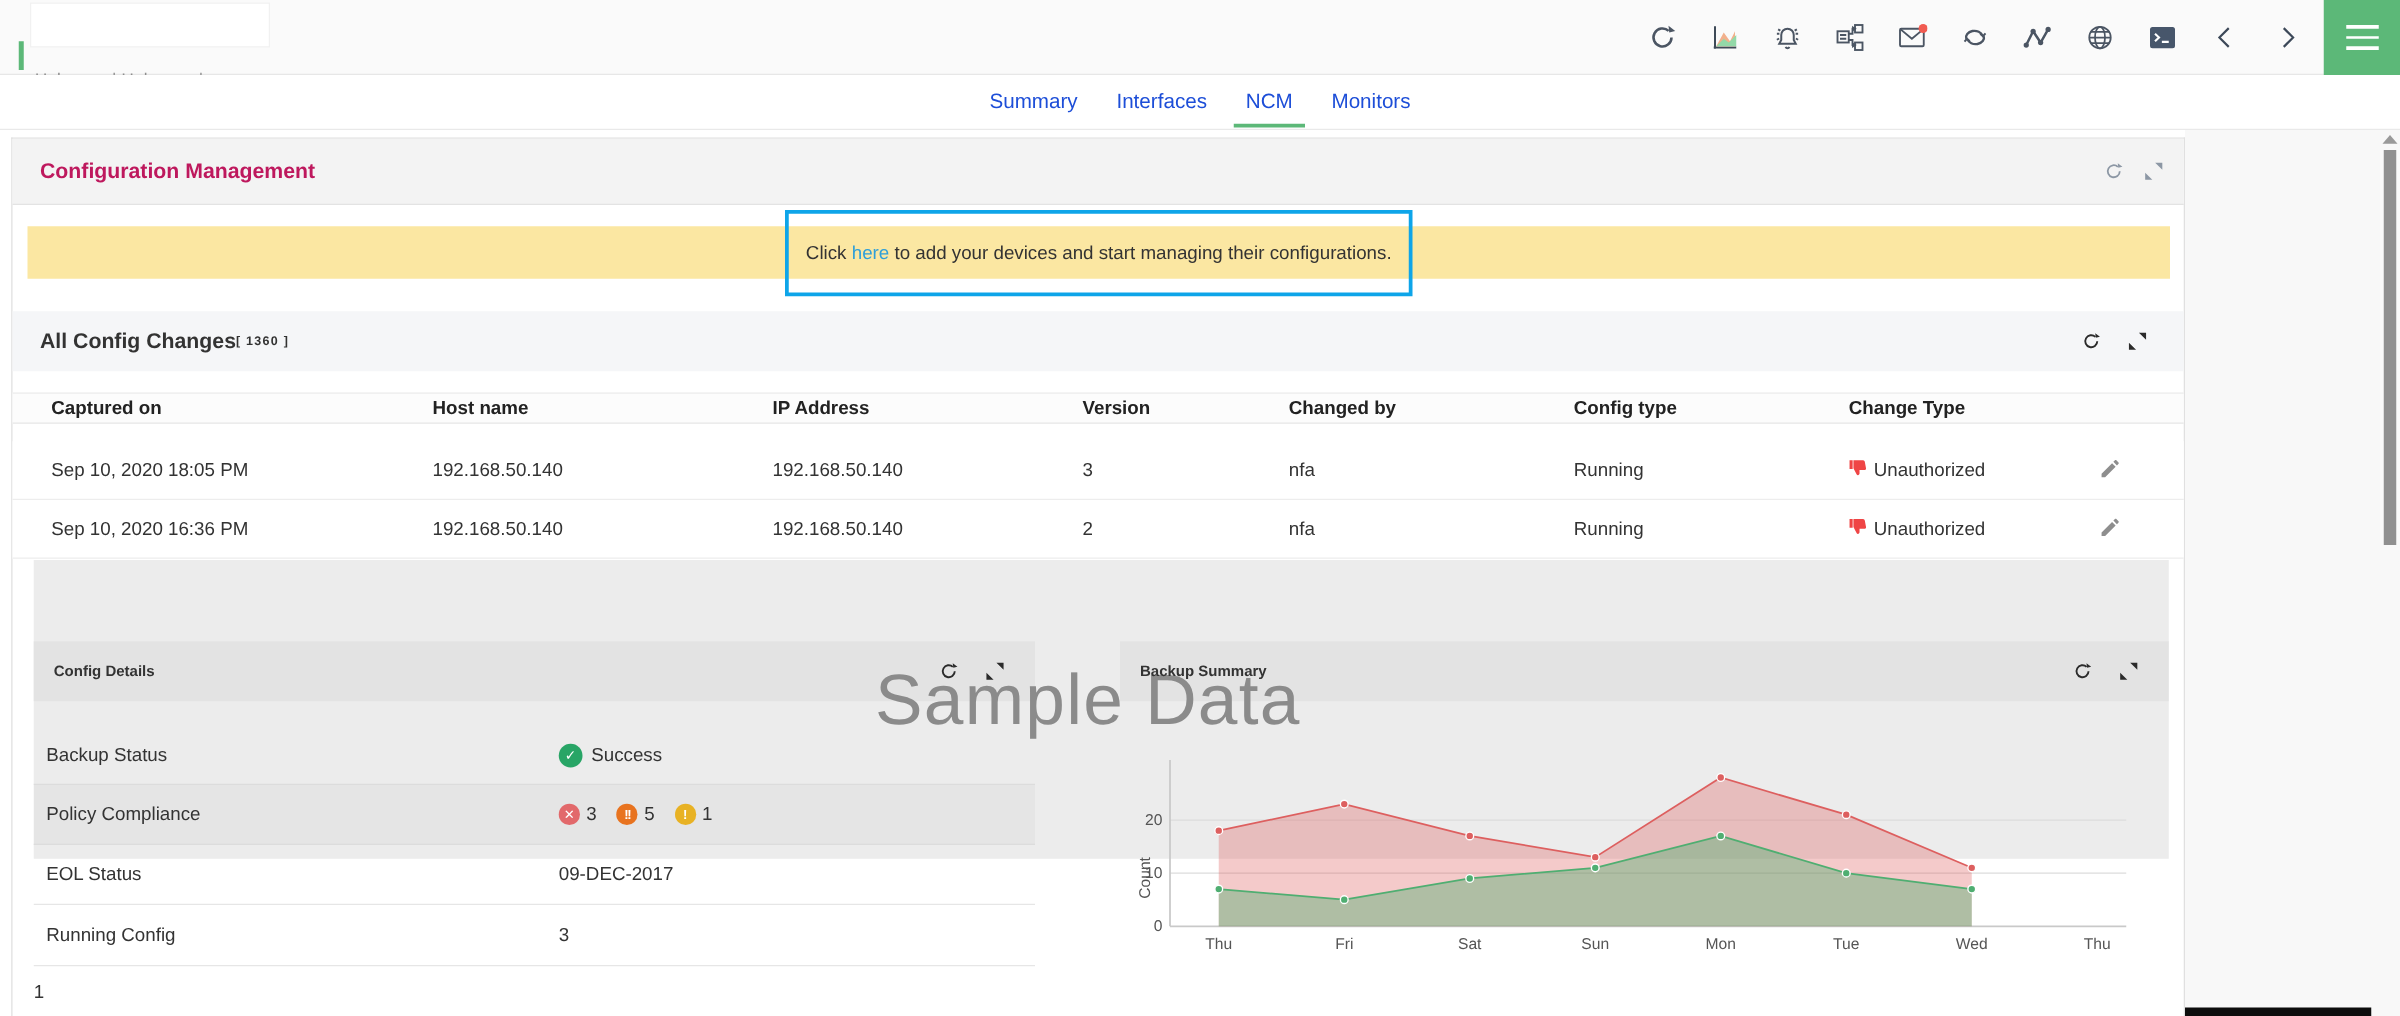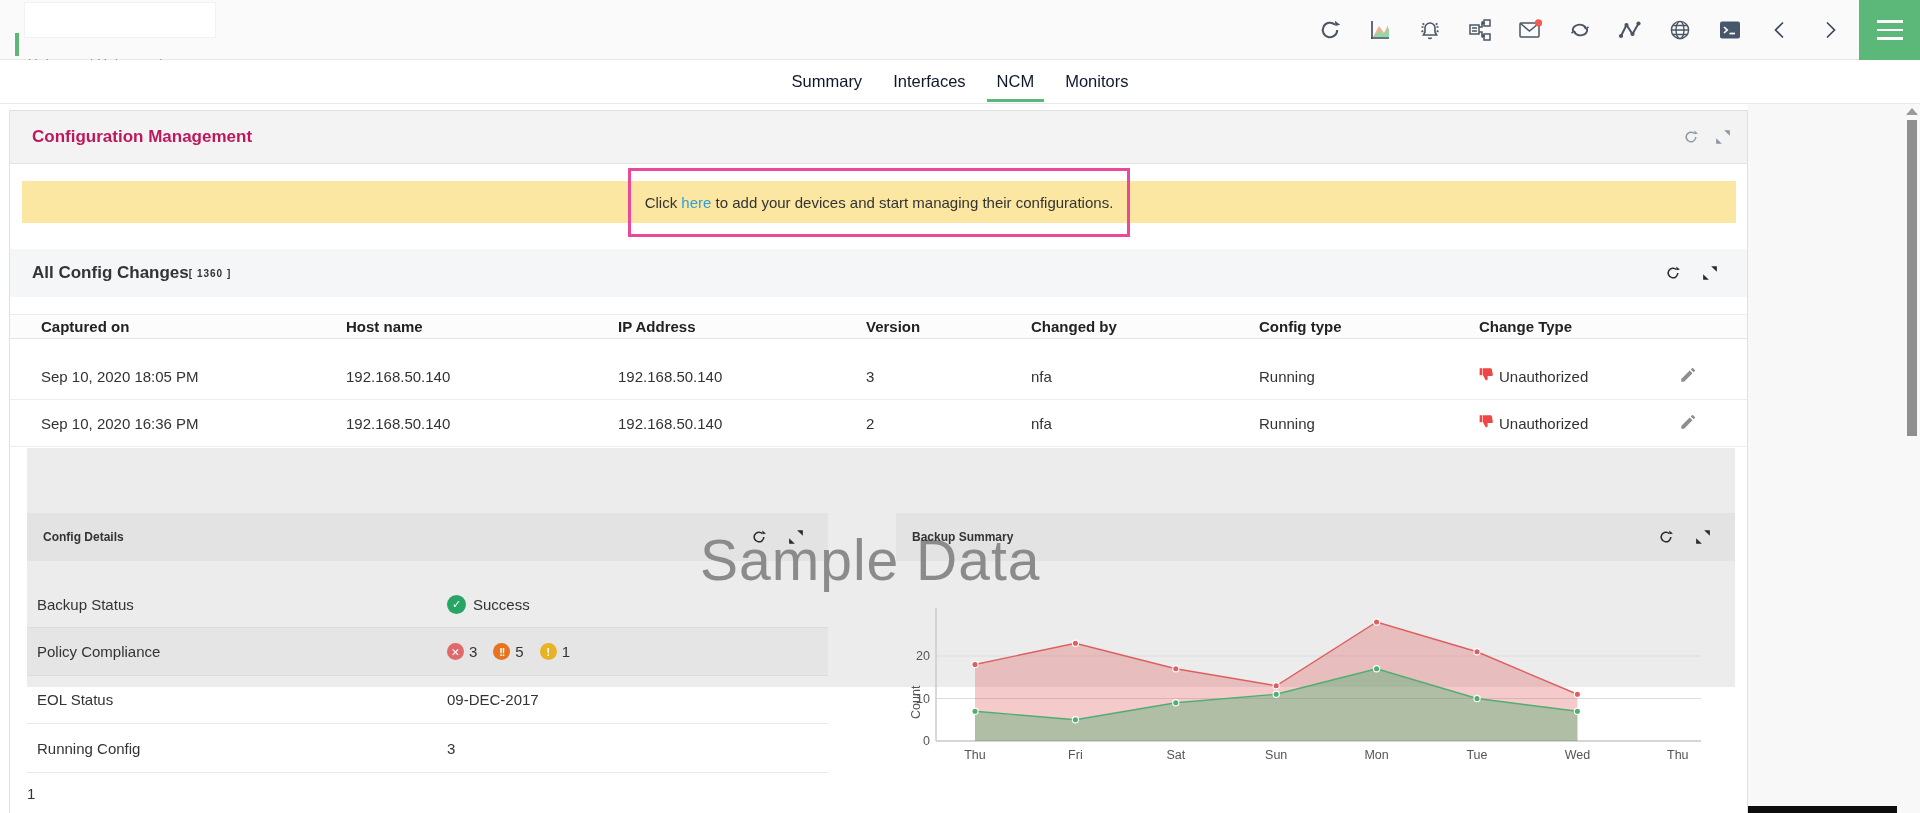--- a/index.html
+++ b/index.html
@@ -13,42 +13,42 @@
   .subtitle { position:absolute; left:28px; top:56px; font-size:13.5px; color:#8d8d8d; letter-spacing:.2px; }
   .toolbar { position:absolute; right:61px; top:0; height:60px; display:flex; align-items:center; gap:24px; padding-right:16px; }
   .tbicon { width:26px; height:26px; display:flex; align-items:center; justify-content:center; color:#4b5563; cursor:pointer; }
   .tbicon svg { width:24px; height:24px; }
   .tbicon.small svg { width:20px; height:20px; }
   .menu-btn { position:absolute; right:0; top:0; width:61px; height:60px; background:#5cb878; display:flex; flex-direction:column; align-items:center; justify-content:center; gap:6px; cursor:pointer; }
   .menu-btn i { width:26px; height:2.5px; background:#fff; display:block; }
 
   
   .tabsrow { position:absolute; left:0; top:60px; width:1920px; height:44px; background:#fff; border-bottom:1px solid #e9e9e9; display:flex; align-items:center; justify-content:center; gap:27px; }
-  .tab { position:relative; font-size:16.5px; color:#0f172a; height:44px; display:flex; align-items:center; padding:0 2px; cursor:pointer; }
+  .tab { position:relative; font-size:16.5px; color:#1d4ed8; height:44px; display:flex; align-items:center; padding:0 2px; cursor:pointer; }
   .tab.active::after { content:""; position:absolute; left:-8px; right:-8px; bottom:2px; height:3px; background:#5cb878; }
 
   
   .right-gutter { position:absolute; left:1748px; top:104px; width:172px; height:709px; background:#f8f8f8; }
   .scroll-up { position:absolute; left:1906px; top:108px; width:0; height:0; border-left:6px solid transparent; border-right:6px solid transparent; border-bottom:7px solid #9a9a9a; }
   .scroll-thumb { position:absolute; left:1907px; top:120px; width:10px; height:316px; background:#8f8f8f; cursor:pointer; }
   .black-bar { position:absolute; left:1445px; top:806px; width:452px; height:7px; background:#0d0d0d; }
 
   
   .outer-panel { position:absolute; left:9px; top:110px; width:1739px; height:703px; background:#fff; border:1px solid #e0e0e0; border-bottom:none; }
   .outer-head { position:absolute; left:0; top:0; width:100%; height:53px; background:#f3f3f3; border-bottom:1px solid #e3e3e3; display:flex; align-items:center; }
   .outer-head .ptitle { font-size:17px; font-weight:bold; color:#be185d; margin-left:22px; }
   .head-icons { position:absolute; right:16px; top:0; height:100%; display:flex; align-items:center; gap:15px; }
   .hicon { width:17px; height:17px; display:flex; align-items:center; justify-content:center; cursor:pointer; }
   .hicon svg { width:16px; height:16px; }
   .gray-ic { color:#8c97a4; }
   .dark-ic { color:#2b2b2b; }
 
   
   .banner { position:absolute; left:12px; top:70px; width:1714px; height:42px; background:#fbe7a2; display:flex; align-items:center; justify-content:center; overflow:visible; }
-  .red-frame { border:3px solid #ec4899; padding:23px 14px; font-size:15px; color:#333; background:transparent; white-space:nowrap;text-align:right; }
+  .red-frame { border:3px solid #0ea5e9; padding:23px 14px; font-size:15px; color:#333; background:transparent; white-space:nowrap;text-align:right; }
   .red-frame a { color:#2e9fd9; text-decoration:none; cursor:pointer; }
 
   
   .section-head { position:absolute; left:0; top:138px; width:100%; height:48px; background:#f5f6f8; display:flex; align-items:center; }
   .section-head .stitle { font-size:17px; font-weight:bold; margin-left:22px; }
   .section-head .scount { font-size:10px; font-weight:bold; margin-left:0; letter-spacing:1px; }
 
   .grid-row { display:grid; grid-template-columns:305px 272px 248px 165px 228px 220px 182px 1fr; padding-left:31px; align-items:center; }
   .thead { position:absolute; left:0; top:203px; width:100%; height:25px; background:#fcfcfc; border-top:1px solid #ececec; border-bottom:1px solid #e6e6e6; font-weight:bold; font-size:15px; color:#222; }
   .trow { position:absolute; left:0; width:100%; height:47px; background:#fff; border-bottom:1px solid #ededed; font-size:15px; color:#333; cursor:pointer; }

